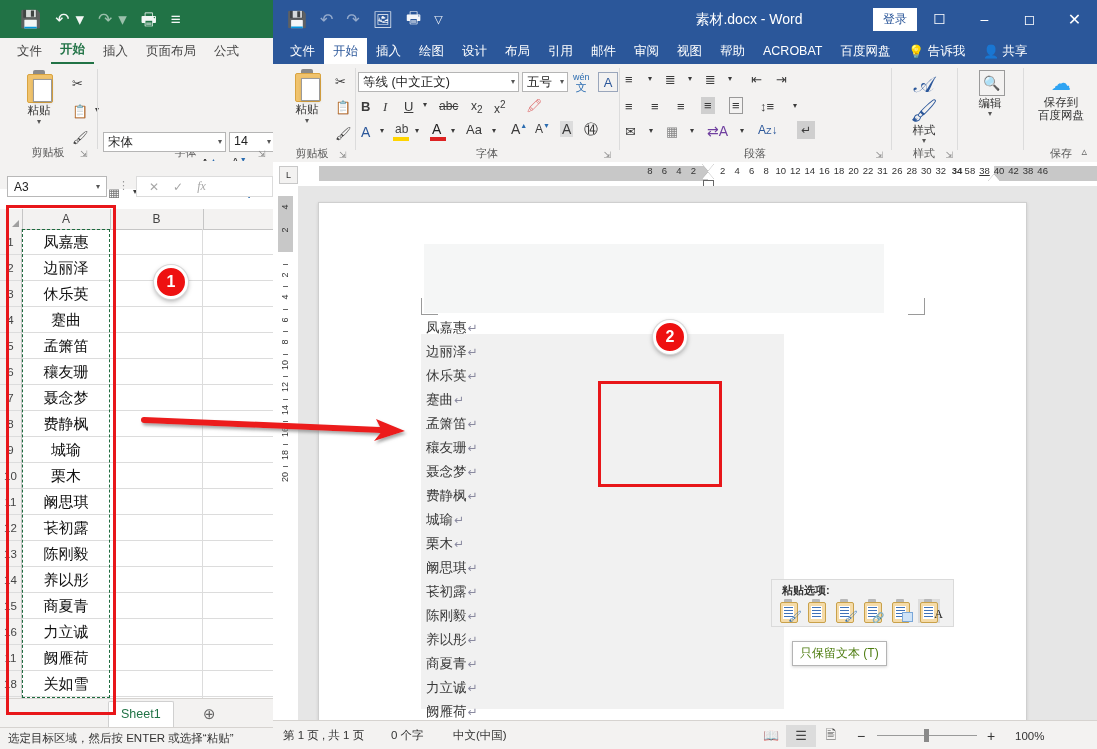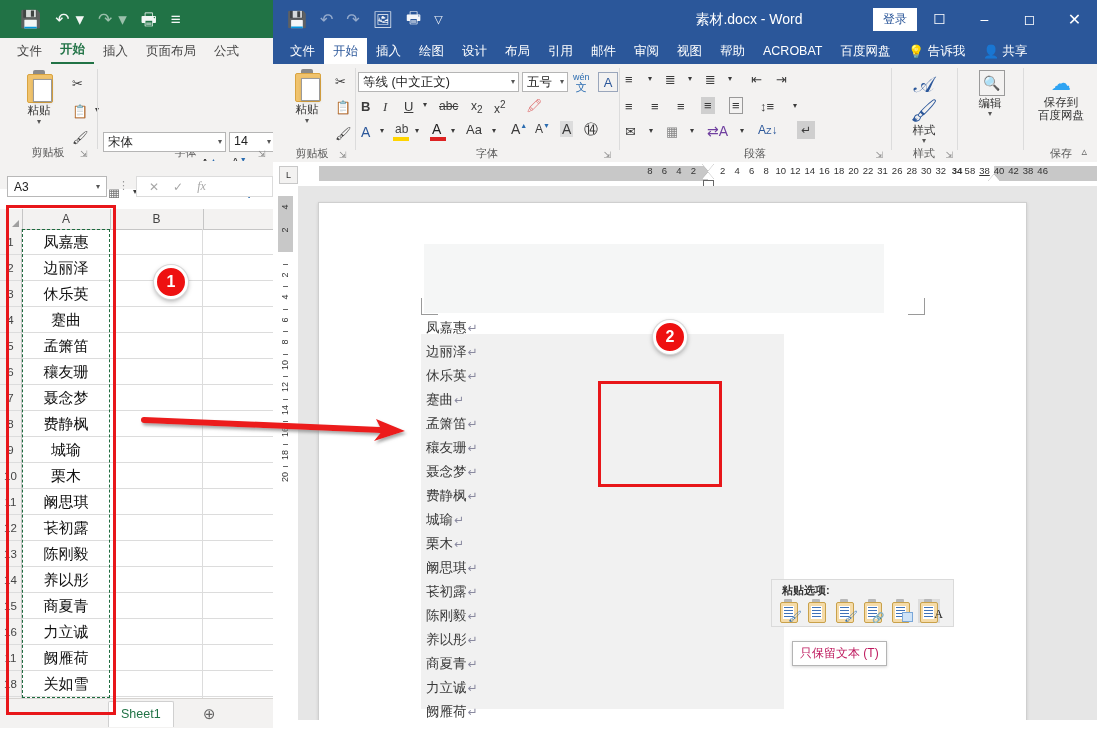--- a/index.html
+++ b/index.html
@@ -130,21 +130,21 @@
   .pico .pbody{position:absolute;left:2px;top:3px;width:16px;height:19px;background:#f5dba8;border:1.4px solid #c9a14a;border-radius:2px;}
   .pico .pclip{position:absolute;left:6px;top:0;width:8px;height:5px;background:#b8b8b8;border-radius:1px;}
   .pico .pinner{position:absolute;left:5px;top:7px;width:11px;height:13px;background:#fff;}
   .pico .lines{position:absolute;left:6px;top:8px;width:9px;height:11px;}
   .pico .lines i{display:block;height:1.4px;background:#3f72b8;margin-bottom:1.6px;}
   .pico .brush{position:absolute;right:-2px;bottom:0px;font-size:11px;color:#2b6cb0;}
   .pico .glyphA{position:absolute;right:-3px;bottom:1px;font-size:12px;color:#222;font-family:"Liberation Serif",serif;}
   .pico .chain{position:absolute;right:-1px;bottom:0px;font-size:10px;color:#2b6cb0;}
   .pico .img{position:absolute;right:-1px;bottom:1px;width:9px;height:8px;background:#cfe3f7;border:1px solid #7aa7d9;}
   .pico.sel{background:#dcdcdc;}
-  .tooltip{position:absolute;left:473px;top:438px;background:#fff;border:1px solid #b4b4b4;font-size:12px;color:#be185d;padding:3px 7px;box-shadow:0 1px 3px rgba(0,0,0,.18);}
+  .tooltip{position:absolute;left:473px;top:438px;background:#fff;border:1px solid #b4b4b4;font-size:12px;color:#4d7c0f;padding:3px 7px;box-shadow:0 1px 3px rgba(0,0,0,.18);}
 
   #word-status{left:0;top:720px;width:824px;height:29px;background:#f3f2f1;border-top:1px solid #d6d3d0;}
   .wstat{position:absolute;top:0;height:29px;display:flex;align-items:center;font-size:11.5px;color:#333;white-space:nowrap;}
   .viewbtn{width:30px;height:22px;display:flex;align-items:center;justify-content:center;font-size:13px;color:#444;}
   .viewbtn.on{background:#dcdcdc;}
   .zoomtrack{position:absolute;height:1px;background:#9a9a9a;}
   .zoomthumb{position:absolute;width:5px;height:13px;background:#8a8a8a;}
 </style>
 </head>
 <body>
@@ -321,20 +321,23 @@
       <div class="rowhdr" style="top: 697px;">19</div>
       <div class="cellA" style="top: 697px;">解虹英</div>
       <div class="cellB" style="top: 697px;"></div>
       <div class="cellC" style="top: 697px;"></div>
     </div>
   <div class="marquee"></div>
 
   <div class="abs" id="excel-sheettabs"></div>
   <div class="sheettab">Sheet1</div>
   <div class="addsheet">⊕</div>
+  <div class="abs" id="excel-status">
+    <span>选定目标区域，然后按 ENTER 或选择“粘贴”</span>
+  </div>
 </div>
 
 <div class="abs" id="word">
 
   <div class="abs" id="word-titlebar">
     <div class="wqat">
       <span class="qicon">💾</span>
       <span class="qicon dim">↶</span>
       <span class="qicon dim">↷</span>
       <span class="qicon">🖼</span>
@@ -690,20 +693,35 @@
                 <i></i>
               </div>
               <div class="glyphA">A</div>
             </div>
           </div>
       </div>
       <div class="tooltip">只保留文本 (T)</div>
     </div>
   </div>
 
+  <div class="abs" id="word-status">
+    <div class="wstat" style="left:10px;">第 1 页 , 共 1 页</div>
+    <div class="wstat" style="left:118px;">0 个字</div>
+    <div class="wstat" style="left:180px;">中文(中国)</div>
+    <div class="wstat" style="left:483px;">
+      <div class="viewbtn">📖</div>
+      <div class="viewbtn on">☰</div>
+      <div class="viewbtn">🖹</div>
+    </div>
+    <div class="wstat" style="left:584px;font-size:14px;">−</div>
+    <div class="zoomtrack" style="left:604px;top:14px;width:100px;"></div>
+    <div class="zoomthumb" style="left:651px;top:8px;"></div>
+    <div class="wstat" style="left:714px;font-size:14px;">+</div>
+    <div class="wstat" style="left:742px;">100%</div>
+  </div>
 </div>
 
 <div class="redbox" style="left:6px;top:205px;width:110px;height:510px;"></div>
 <div class="badge" style="left:154px;top:265px;">1</div>
 
 <div class="redbox" style="left:598px;top:381px;width:124px;height:106px;"></div>
 <div class="badge" style="left:653px;top:320px;">2</div>
 
 <svg class="abs" style="left:130px;top:395px;width:290px;height:60px;">
   <defs>

